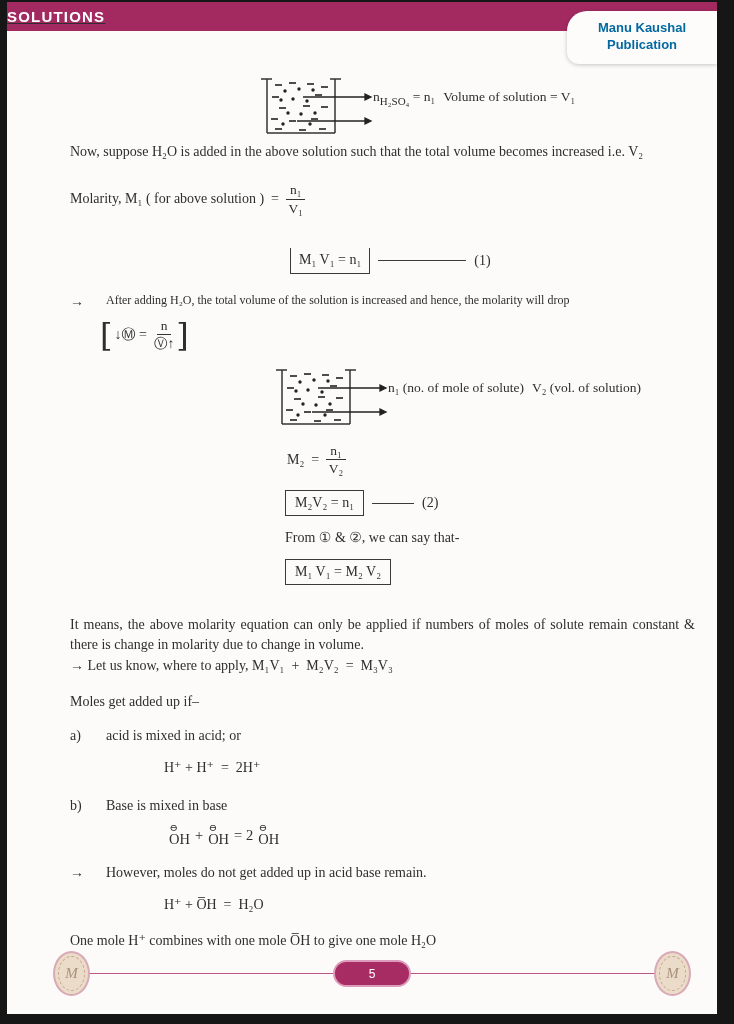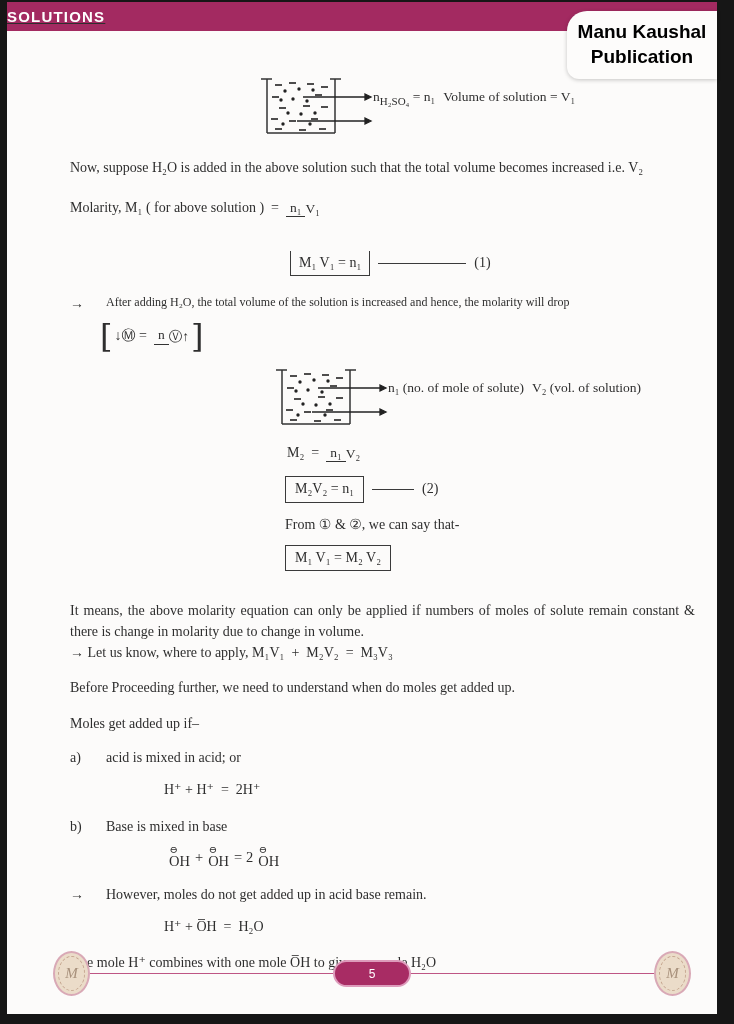--- a/index.html
+++ b/index.html
@@ -8,34 +8,34 @@
 
   .frame { position:relative; width:734px; height:1024px; background:#161616; overflow:hidden; }
   .sheet { position:absolute; left:7px; top:2px; right:17px; bottom:10px; background:#fcfbfa; color:#2e2e2e; }
 
   
   .band { height:29px; background:#A32A61; display:flex; align-items:center; justify-content:flex-start;text-decoration:underline; }
   .band-title { color:#ffffff; font-family:"Liberation Sans","DejaVu Sans",sans-serif; font-weight:bold; font-size:15px; letter-spacing:1.2px; }
   .pubbox { position:absolute; top:9px; right:0; width:150px; background:#fdfcfb; border-radius:20px 0 0 12px;
             box-shadow:0 1px 4px rgba(0,0,0,.22); display:flex; flex-direction:column; align-items:center;
             justify-content:center; padding:9px 6px 10px; z-index:2; }
-  .pubbox span { color:#000000; font-family:"Liberation Sans","DejaVu Sans",sans-serif; font-weight:bold; font-size:19px; line-height:1.3; }
+  .pubbox span { color:#0369a1; font-family:"Liberation Sans","DejaVu Sans",sans-serif; font-weight:bold; font-size:13px; line-height:1.3; }
 
   
   .content { padding:0 22px 0 63px; font-size:14px; line-height:1.45; }
   .pre { white-space:pre; }
   .just { text-align:justify; }
 
   
   .beaker-row { display:flex; align-items:flex-start; }
   .beaker-labels { display:flex; flex-direction:row; padding-top:13px; gap:8px; font-size:13.5px; line-height:17px; }
   .bk { display:block; }
 
   
-  .frac { display:inline-flex; flex-direction:row; align-items:center; vertical-align:middle; line-height:1.15; font-size:13.5px; margin-left:7px; }
+  .frac { display:inline-flex; flex-direction:column; align-items:center; vertical-align:middle; line-height:1.15; font-size:13.5px; margin-left:7px; }
   .frac .num { border-bottom:1.2px solid #333; padding:0 4px 1px; }
   .frac .den { padding-top:1px; }
 
   
   .eqrow { display:flex; align-items:center; }
   .eq-openbox { border-left:1.3px solid #3a3a3a; border-right:1.3px solid #3a3a3a; border-bottom:1.3px solid #3a3a3a; padding:2px 8px 2px; }
   .eq-box { border:1.3px solid #3a3a3a; padding:2px 9px; }
   .dash { display:inline-block; border-top:1.4px solid #3a3a3a; height:0; margin:0 8px; }
   .dash.long { width:88px; } .dash.short { width:42px; }
 
@@ -125,21 +125,21 @@
             <line x1="42" y1="46" x2="110" y2="46"></line>
               <polygon points="110,43 116,46 110,49"></polygon>
           </g>
         </svg>
         <div class="beaker-labels">
           <span><span>n</span><sub style="font-size:11px;">H₂SO₄</sub><span class="pre"> = n₁</span></span>
           <span>Volume of solution = V₁</span>
         </div>
       </div>
 
-      <p class="pre" style="margin-top:21px;">Now, suppose H₂O is added in the above solution such that the total volume becomes increased i.e. V₂</p>
+      <p class="pre" style="margin-top:5px;">Now, suppose H₂O is added in the above solution such that the total volume becomes increased i.e. V₂</p>
 
       <div class="eqrow" style="margin-top:20px;">
         <span class="pre">Molarity, M₁ ( for above solution )  =</span>
         <span class="frac">
           <span class="num">n₁</span>
           <span class="den">V₁</span>
         </span>
       </div>
 
       <div class="eqrow" style="margin:32px 0 0 220px;">
@@ -232,21 +232,20 @@
       <p style="margin:12px 0 0 215px;">From ① &amp; ②, we can say that-</p>
 
       <div class="eqrow" style="margin:10px 0 0 215px;">
         <span class="eq-box">M₁ V₁ = M₂ V₂</span>
       </div>
 
       <p class="just" style="margin-top:30px;">It means, the above molarity equation can only be applied if numbers of moles of solute remain constant  &amp; there is change in molarity due to change in volume.</p>
 
       <p class="pre" style="margin-top:1px;">→ Let us know, where to apply, M₁V₁  +  M₂V₂  =  M₃V₃</p>
 
-      <p class="pre" style="margin-top:15px;">Before Proceeding further, we need to understand when do moles get added up.</p>
 
       <p style="margin-top:15px;">Moles get added up if–</p>
 
       <div class="aitem" style="margin-top:14px;">
         <span class="marker">a)</span>
         <span>acid is mixed in acid; or</span>
       </div>
       <p class="pre" style="margin:12px 0 0 94px;">H⁺ + H⁺  =  2H⁺</p>
 
       <div class="aitem" style="margin-top:17px;">

